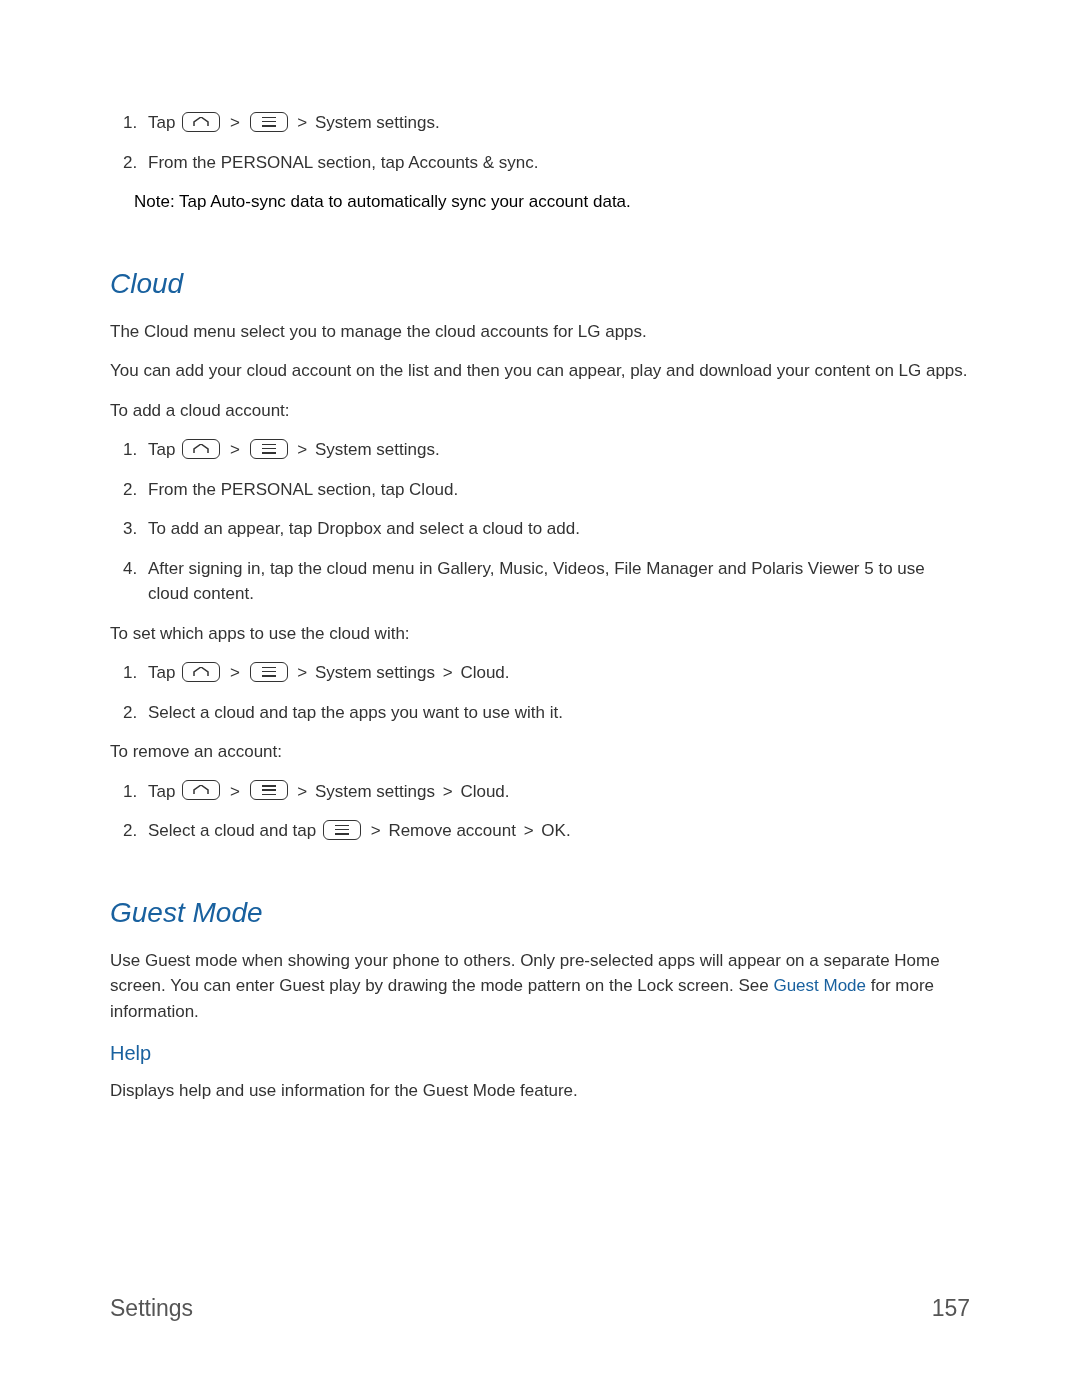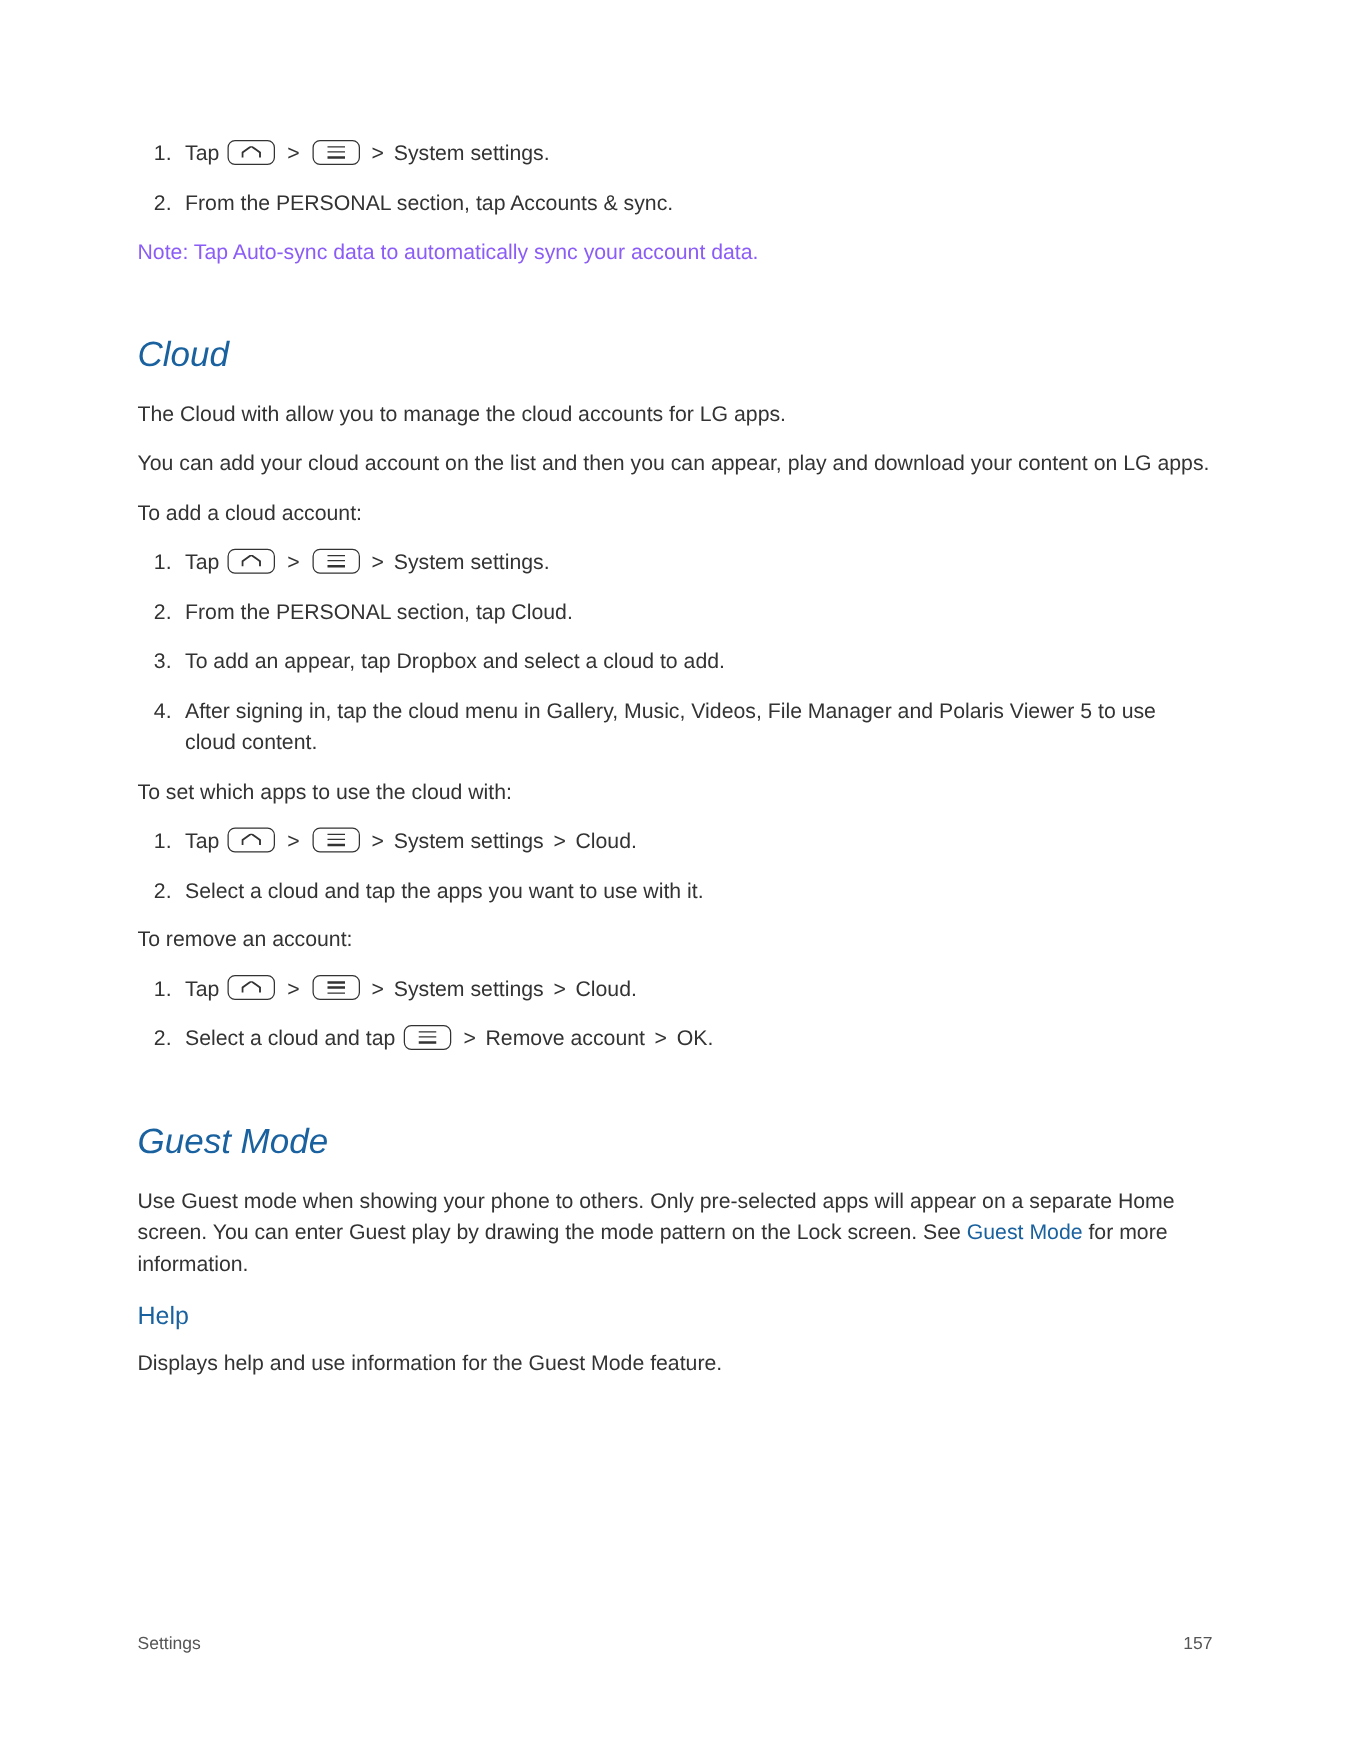--- a/index.html
+++ b/index.html
@@ -31,21 +31,21 @@
       font-size: 28px;
       margin-top: 48px;
       margin-bottom: 14px;
     }
     h3.subheading {
       color: #19619f;
       font-weight: 400;
       font-size: 20px;
       margin-bottom: 10px;
     }
-    .note { color: #8b5cf6; }
+    .note { color: #000000; margin-left: 24px; }
     .bold { font-weight: 400; }
     .link { color: #19619f; }
     .icon-btn {
       display: inline-flex;
       align-items: center;
       justify-content: center;
       border: 1.5px solid #333;
       border-radius: 6px;
       width: 38px;
       height: 20px;
@@ -74,21 +74,21 @@
       background: #333;
     }
     .footer {
       position: absolute;
       bottom: 72px;
       left: 110px;
       right: 110px;
       display: flex;
       justify-content: space-between;
       color: #555;
-      font-size: 14px;
+      font-size: 23px;
     }
     .gt { padding: 0 3px; }
   </style>
 </head>
 <body>
 
 <ol>
   <li>
     <span>Tap</span>
     <span class="icon-btn">
@@ -112,21 +112,21 @@
   <li>
     <span>From the PERSONAL section, tap </span><span class="bold">Accounts &amp; sync</span><span>.</span>
   </li>
 </ol>
 
 <p class="note">
   <span class="bold">Note:</span><span> Tap </span><span class="bold">Auto-sync data</span><span> to automatically sync your account data.</span>
 </p>
 
 <h2 class="section-heading">Cloud</h2>
-<p>The Cloud with allow you to manage the cloud accounts for LG apps.</p>
+<p>The Cloud menu select you to manage the cloud accounts for LG apps.</p>
 <p>You can add your cloud account on the list and then you can appear, play and download your content on LG apps.</p>
 <p>To add a cloud account:</p>
 
 <ol>
   <li>
     <span>Tap</span>
     <span class="icon-btn">
       <span class="home-shape">
           <svg width="16" height="10" viewBox="0 0 16 10">
             <path d="M1 9 L1 5 L8 0 L15 5 L15 9" fill="none" stroke="#333" stroke-width="1.5"></path>

